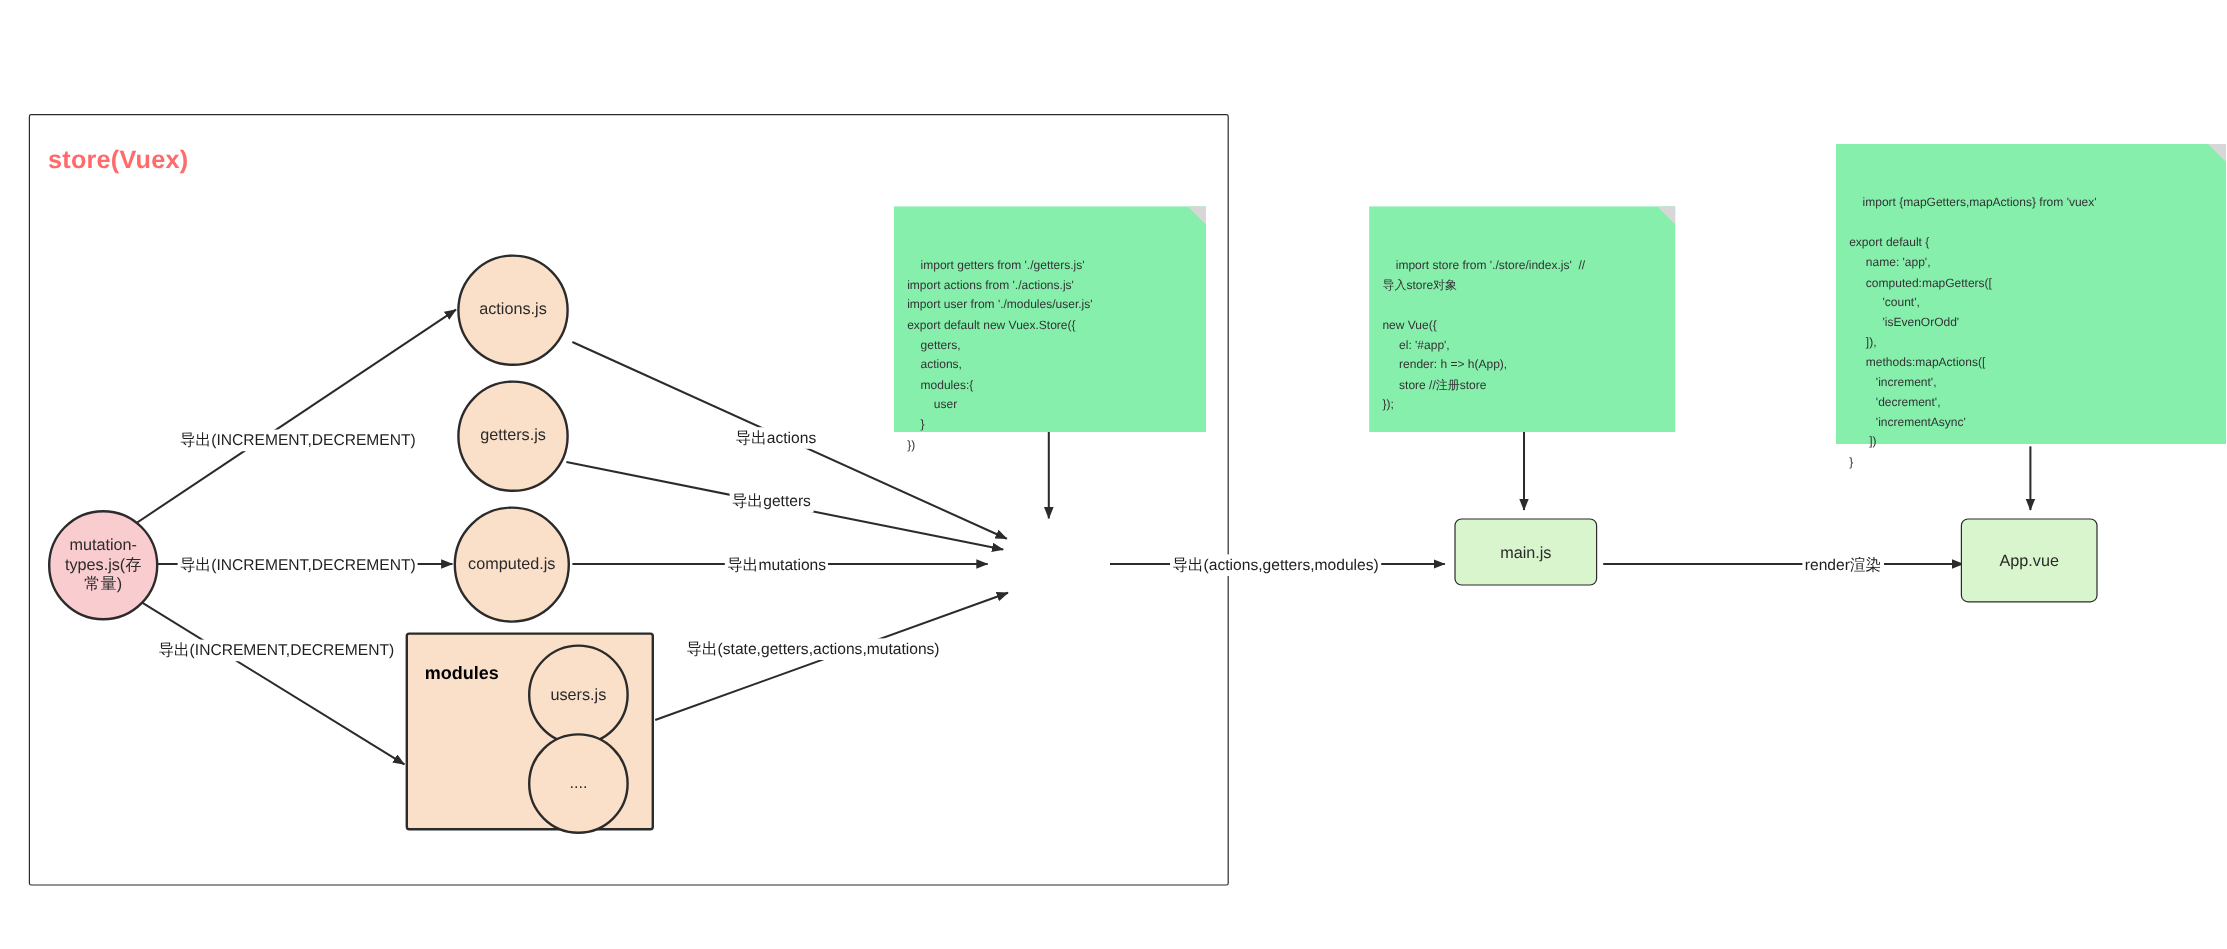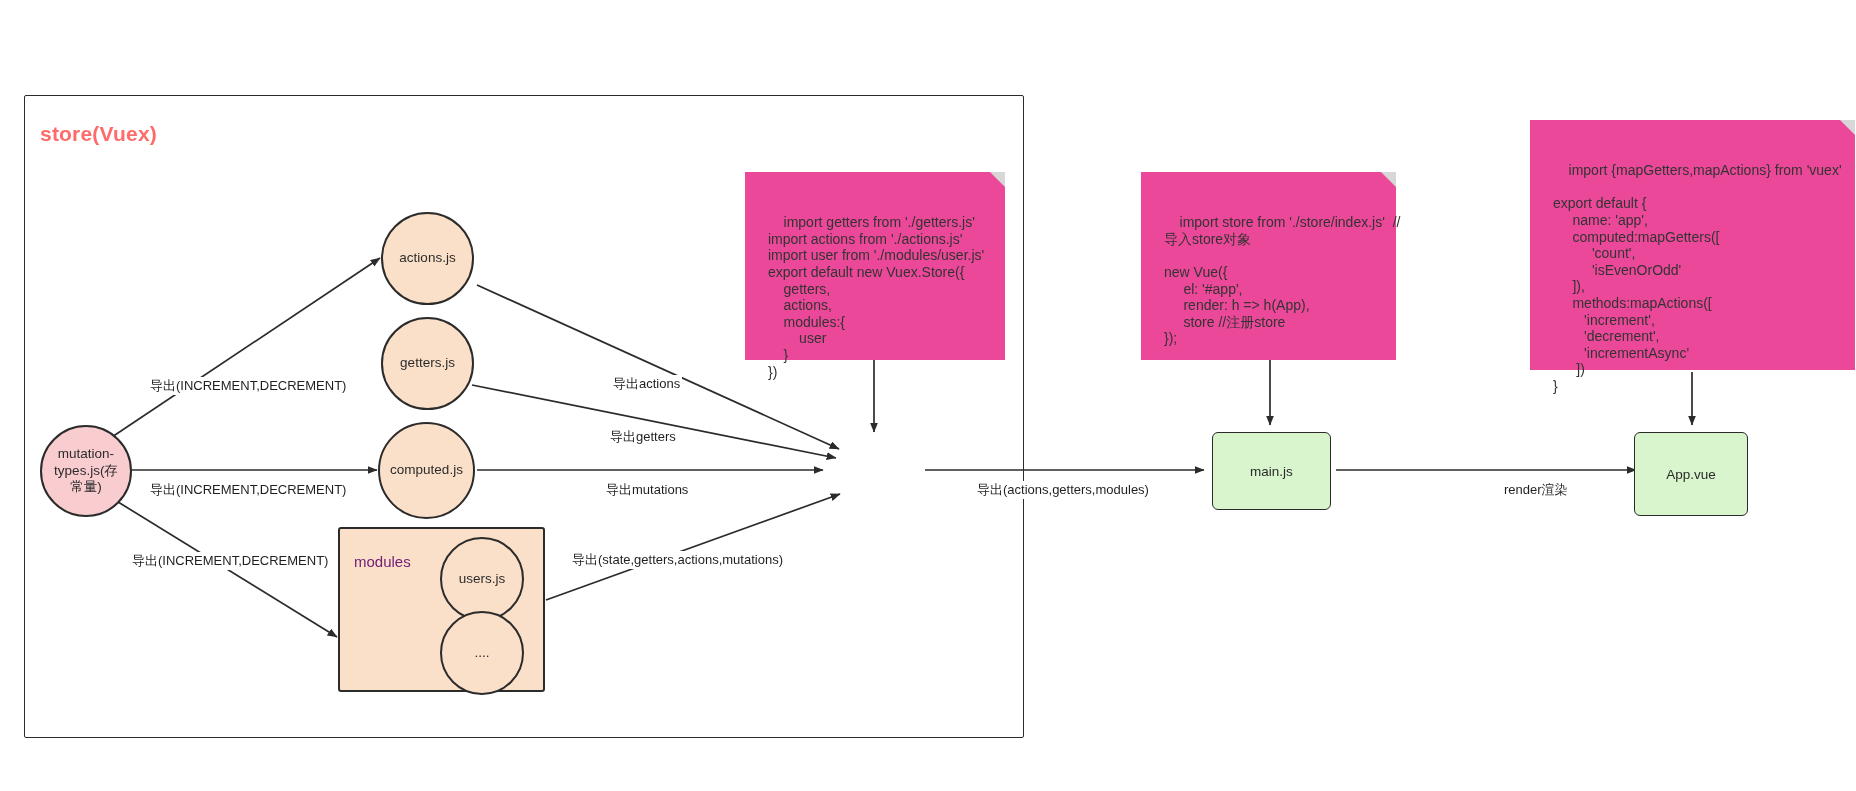--- a/index.html
+++ b/index.html
@@ -36,41 +36,41 @@
   .node-rect{
     border:1.6px solid #2b2b2b;border-radius:6px;background:#d8f5cd;
     display:flex;align-items:center;justify-content:center;
     font-size:13.5px;color:#2b2b2b;
   }
 
   .modules-box{
     border:2px solid #2b2b2b;background:#fbe0c9;border-radius:3px;
   }
   .modules-label{
-    font-size:15px;font-weight:normal;color:#701a75;
+    font-size:15px;font-weight:bold;color:#000000;
   }
 
   
   .note{
-    background:#ec4899;
-    font-size:14px;line-height:16.6px;color:#333333;
+    background:#86efac;
+    font-size:10px;line-height:16.6px;color:#333333;
     white-space:pre;
-    padding:9px 23px;
+    padding:9px 11px;
   }
   .note .fold{
     position:absolute;right:0;top:0;width:0;height:0;
     border-left:15px solid transparent;border-top:15px solid #d7d7d7;
   }
 
   
   .edge-label{
     font-size:13px;color:#1f1f1f;background:transparent;
     white-space:nowrap;
   }
-  .edge-label.boxed{background:#ffffff;padding:0 2px;margin-top:19px;}
+  .edge-label.boxed{background:#ffffff;padding:0 2px;}
 
   svg.links{position:absolute;left:0;top:0;width:1856px;height:791px;overflow:visible;pointer-events:none;}
 </style>
 </head>
 <body>
 
 <div id="stage">
 
   <div class="abs store-frame"></div>
   <div class="abs store-title">store(Vuex)</div>
@@ -134,25 +134,25 @@
 
   <div class="abs node-circle c-orange" style="left:440px;top:537px;width:84px;height:84px;">
     <span>users.js</span>
   </div>
 
   <div class="abs node-circle c-orange" style="left:440px;top:611px;width:84px;height:84px;">
     <span>....</span>
   </div>
 
 
-  <div class="abs node-rect" style="left:1212px;top:432px;width:119px;height:78px;">
+  <div class="abs node-rect" style="left:1212px;top:432px;width:119px;height:56px;">
     <span>main.js</span>
   </div>
 
-  <div class="abs node-rect" style="left:1634px;top:432px;width:114px;height:84px;align-items:center;">
+  <div class="abs node-rect" style="left:1634px;top:432px;width:114px;height:70px;align-items:center;">
     <span>App.vue</span>
   </div>
 
   <div class="abs note" style="left:745px;top:172px;width:260px;height:188px;">
     <span class="fold"></span>
     <span>import getters from './getters.js'
 import actions from './actions.js'
 import user from './modules/user.js'
 export default new Vuex.Store({
     getters,

